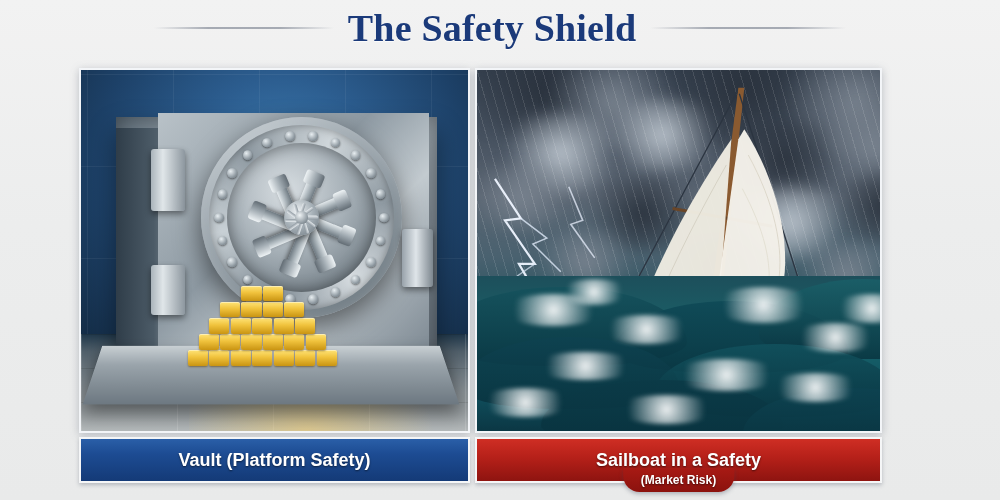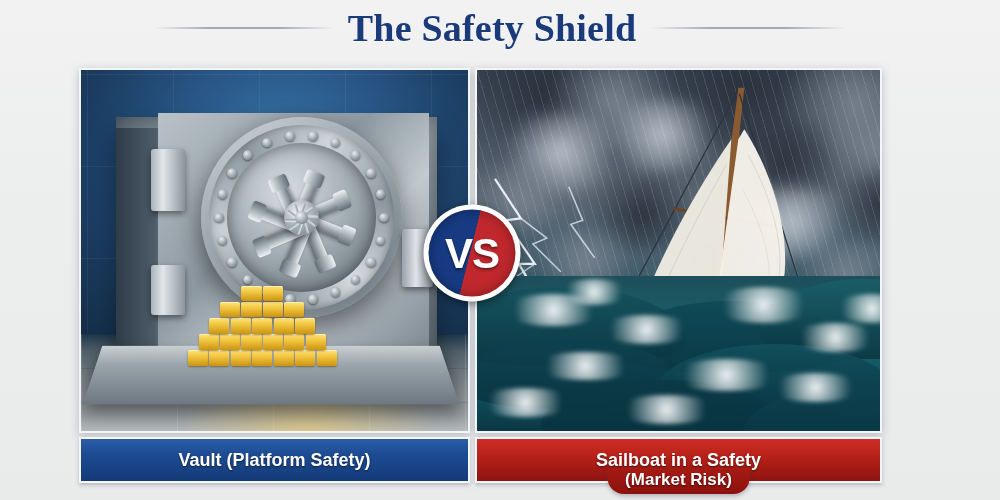--- a/index.html
+++ b/index.html
@@ -153,21 +153,21 @@
        box-shadow:0 2px 4px rgba(60,70,90,.30);}
   .cap.left{width:388px;background:linear-gradient(180deg,#2a5fa8 0%,#1d4c93 35%,#143a77 100%);}
   .cap.right{width:404px;background:linear-gradient(180deg,#cf2e24 0%,#b52019 45%,#8e1410 100%);overflow:visible;}
   .cap-label{color:#fff;font-weight:bold;font-size:18px;
      font-family:"Liberation Sans", sans-serif;
      text-shadow:0 1px 2px rgba(0,0,0,.55);white-space:nowrap;}
   .cap-sub-wrap{position:absolute;left:50%;top:29px;transform:translateX(-50%);
      background:linear-gradient(180deg,#a81a14 0%,#8b120e 100%);
      border-radius:0 0 16px 16px;padding:2px 18px 4px;
      box-shadow:0 2px 4px rgba(60,70,90,.35);}
-  .cap-sub{color:#fff;font-weight:bold;font-size:17px;
+  .cap-sub{color:#fff;font-weight:bold;font-size:12px;
      font-family:"Liberation Sans", sans-serif;
      text-shadow:0 1px 2px rgba(0,0,0,.55);white-space:nowrap;}
 </style>
 </head>
 <body>
 
 <div class="stage">
 
   <div class="title-row">
     <div class="rule left"></div>
@@ -345,24 +345,20 @@
             <div class="foam" style="left: 72%; top: 84%; width: 24%; height: 8%;"></div>
             <div class="foam" style="left: 0%; top: 88%; width: 24%; height: 8%;"></div>
             <div class="foam" style="left: 34%; top: 90%; width: 26%; height: 8%;"></div>
             <div class="foam" style="left: 20%; top: 58%; width: 18%; height: 7%;"></div>
             <div class="foam" style="left: 88%; top: 62%; width: 20%; height: 8%;"></div>
           </div>
       </div>
     </div>
   </div>
 
-  <div class="vs-badge">
-    <div class="vs-disc"></div>
-    <div class="vs-text">VS</div>
-  </div>
 
   <div class="captions">
     <div class="cap left">
       <span class="cap-label">Vault (Platform Safety)</span>
     </div>
     <div class="cap right">
       <span class="cap-label">Sailboat in a Safety</span>
       <span class="cap-sub-wrap">
         <span class="cap-sub">(Market Risk)</span>
       </span>

